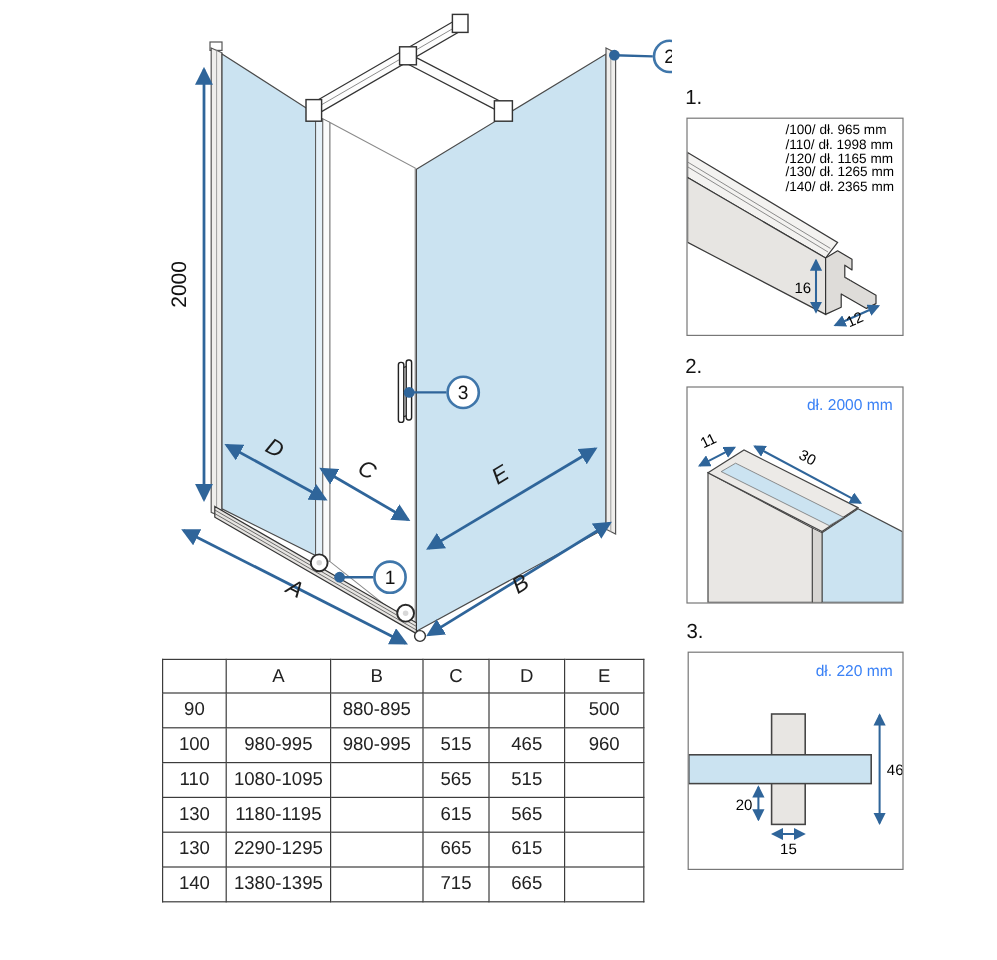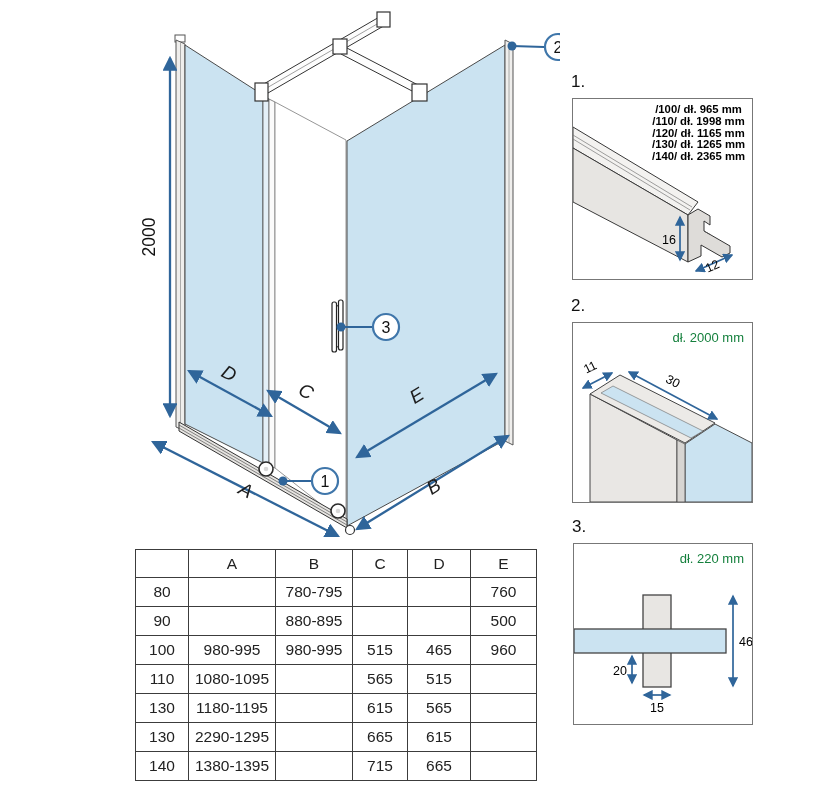--- a/index.html
+++ b/index.html
@@ -4,22 +4,22 @@
 <style>
   html,body{margin:0;padding:0;background:#fff;}
   body{width:831px;height:800px;position:relative;font-family:"Liberation Sans",sans-serif;color:#1a1a1a;overflow:hidden;}
   .stage{position:absolute;inset:0;}
   svg text{font-family:"Liberation Sans",sans-serif;}
   .dim-letter{font-style:italic;font-size:19px;fill:#1c1c1c;font-weight:500;}
   .callout-num{font-size:16px;fill:#111;font-weight:500;}
   .detail-label{position:absolute;font-size:17px;color:#111;}
   .detail-box{position:absolute;border:1px solid #777;background:#fff;box-sizing:border-box;}
   .detail-box svg{position:absolute;left:0;top:0;}
-  .variant-list{position:absolute;top:5px;right:7px;text-align:center;font-size:11.3px;line-height:11.8px;color:#000;font-weight:700;}
-  .detail-title{position:absolute;top:7px;right:8px;font-size:13px;color:#15803d;font-weight:500;}
+  .variant-list{position:absolute;top:5px;right:7px;text-align:left;font-size:11.3px;line-height:11.8px;color:#000;font-weight:400;}
+  .detail-title{position:absolute;top:7px;right:8px;font-size:13px;color:#3b82f6;font-weight:500;}
   table.spec{position:absolute;left:135px;top:549px;border-collapse:collapse;table-layout:fixed;}
   table.spec td,table.spec th{border:1.4px solid #3c3c3c;text-align:center;vertical-align:middle;
     font-size:15.5px;font-weight:400;color:#222;padding:0;background:#fff;}
   table.spec thead tr{height:28px;} table.spec tbody tr{height:29px;}
   .dimnum{font-size:12.5px;fill:#000;font-weight:500;}
 </style>
 </head>
 <body>
 
 <div class="stage">
@@ -234,28 +234,20 @@
         <th></th>
         <th>A</th>
         <th>B</th>
         <th>C</th>
         <th>D</th>
         <th>E</th>
       </tr>
     </thead>
     <tbody>
       <tr>
-        <td>80</td>
-        <td></td>
-        <td>780-795</td>
-        <td></td>
-        <td></td>
-        <td>760</td>
-      </tr>
-      <tr>
         <td>90</td>
         <td></td>
         <td>880-895</td>
         <td></td>
         <td></td>
         <td>500</td>
       </tr>
       <tr>
         <td>100</td>
         <td>980-995</td>

